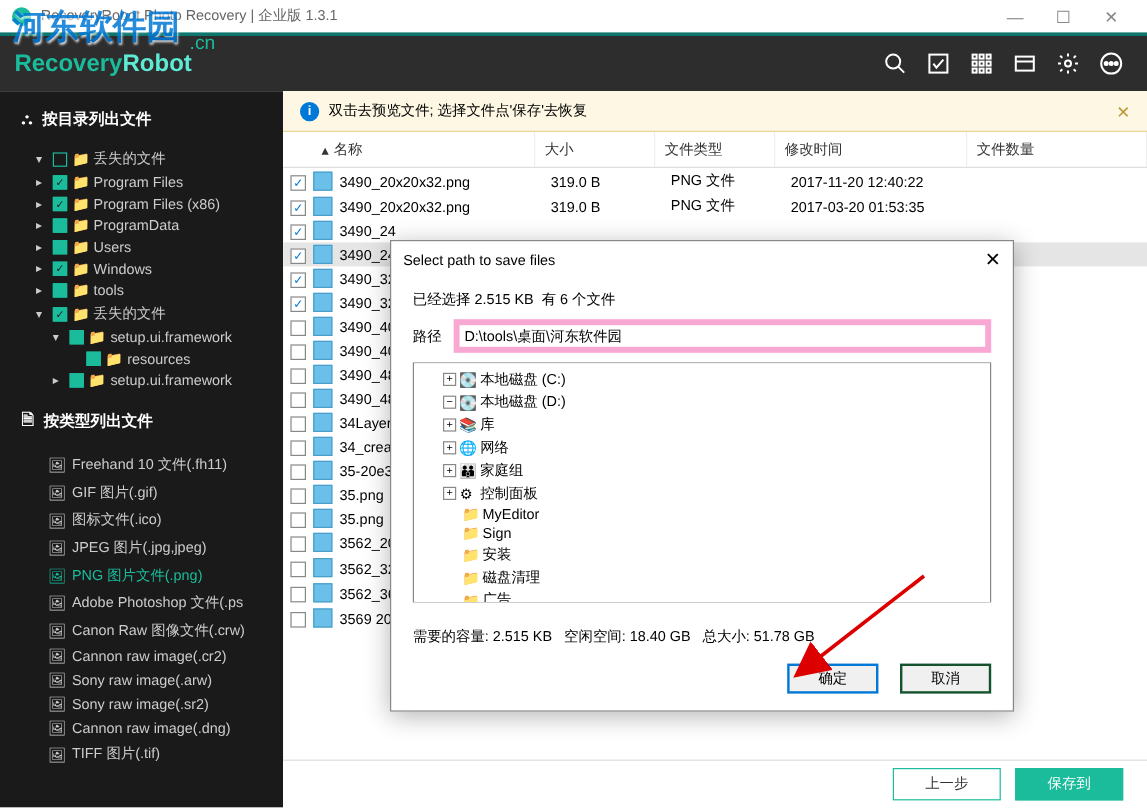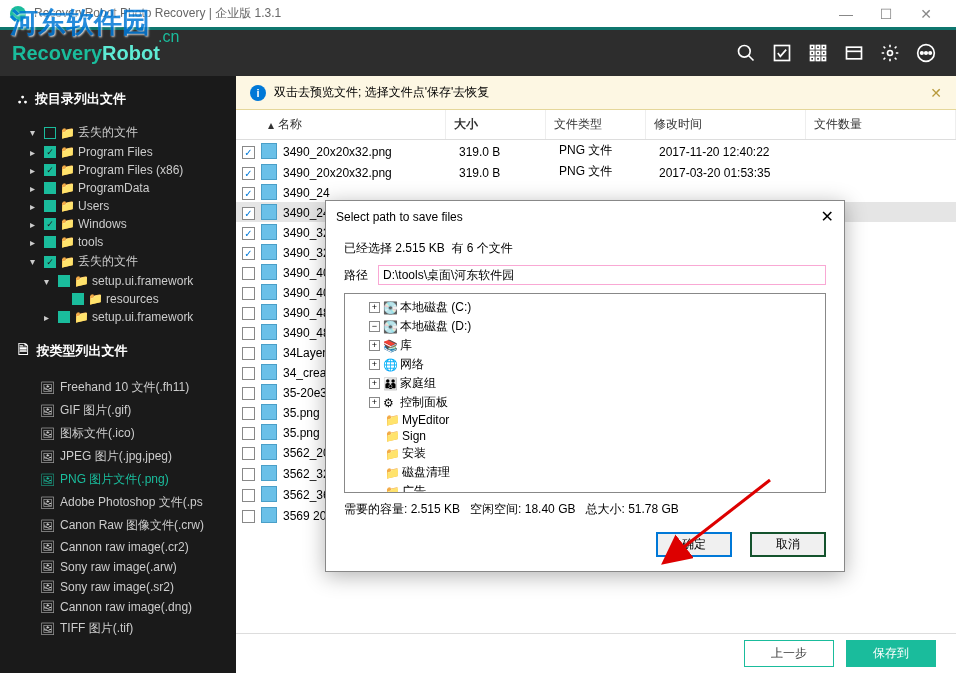--- a/index.html
+++ b/index.html
@@ -34,21 +34,21 @@
 .type-list .fico { width: 14px; }
 
 .content { flex: 1; background: #fff; display: flex; flex-direction: column; }
 .notice { background: #fdf7e3; border-bottom: 1px solid #e5d79a; padding: 8px 14px; display: flex; align-items: center; font-size: 12px; gap: 8px; }
 .notice .info-icon { width: 16px; height: 16px; background: #0078d7; border-radius: 50%; color: #fff; display: inline-flex; align-items: center; justify-content: center; font-size: 11px; font-weight: bold; }
 .notice .close { margin-left: auto; color: #b89a3c; font-size: 14px; cursor: pointer; }
 
 .table-head { display: flex; border-bottom: 1px solid #ddd; font-size: 12px; color: #333; background: #fff; }
 .table-head .col { padding: 6px 8px; border-right: 1px solid #eee; display: flex; align-items: center; gap: 4px; }
 .col-name { width: 210px; }
-.col-size { width: 100px; font-weight: bold; }
+.col-size { width: 100px; }
 .col-type { width: 100px; }
 .col-date { width: 160px; }
 .col-count { flex: 1; }
 
 .file-list { flex: 1; overflow-y: auto; font-size: 12px; }
 .file-row { display: flex; padding: 2px 0; align-items: flex-end; }
 .file-row.sel { background: #e5e5e5; }
 .file-row .chk { margin: 0 6px; width: 13px; height: 13px; border: 1px solid #888; background: #fff; display:inline-flex; align-items:center; justify-content:center; font-size:10px; color:#0078d7; }
 .file-row .chk.checked::after { content: "✓"; }
 .file-row .ico { width: 16px; height: 16px; margin-right: 6px; background: #6ac0e8; border: 1px solid #4a9fc8; }
@@ -61,27 +61,27 @@
 .btn { padding: 4px 26px; border: 1px solid #1abc9c; background: #fff; color: #333; font-size: 12px; cursor: pointer; }
 .btn.primary { background: #1abc9c; color: #fff; }
 
 
 .modal { position: absolute; left: 325px; top: 200px; width: 520px; background: #fff; border: 1px solid #888; box-shadow: 0 4px 20px rgba(0,0,0,.3); }
 .modal-title { display: flex; align-items: center; padding: 6px 10px; font-size: 12px; }
 .modal-title .close { margin-left: auto; font-size: 16px; cursor: pointer; }
 .modal-body { padding: 8px 18px 14px; font-size: 12px; }
 .modal-body .info { margin-bottom: 8px; }
 .path-row { display: flex; align-items: center; gap: 10px; margin-bottom: 8px; }
-.path-input { flex: 1; border: 1px solid #f9a8d4; padding: 2px 4px; font-size: 12px; }
+.path-input { flex: 1; border: 5px solid #f9a8d4; padding: 2px 4px; font-size: 12px; }
 .folder-tree { border: 1px solid #888; height: 200px; overflow-y: auto; padding: 4px; background: #fff; }
 .ft-item { display: flex; align-items: center; padding: 1px 0; gap: 3px; }
 .ft-item .exp { width: 11px; height: 11px; border: 1px solid #888; display: inline-flex; align-items: center; justify-content: center; font-size: 9px; line-height: 1; cursor: pointer; }
 .ft-item .fico2 { width: 14px; display: inline-block; }
 .ft-item.i1 { padding-left: 20px; }
-.space-info { margin-top: 8px; }
+.space-info { margin-top: 20px; }
 .modal-footer { display: flex; justify-content: flex-end; gap: 18px; margin-top: 14px; }
 .modal-footer .mbtn { padding: 2px 24px; border: 2px solid #14532d; background: #f0f0f0; font-size: 12px; cursor: pointer; }
 .modal-footer .mbtn.ok { border: 2px solid #0078d7; }
 
 .watermark { position: absolute; left: 10px; top: 4px; font-size: 28px; font-weight: bold; color: #0078d7; opacity: 0.85; pointer-events: none; z-index: 50; text-shadow: 1px 1px 2px #fff; }
 .watermark-sub { position: absolute; left: 158px; top: 28px; font-size: 16px; color: #1abc9c; pointer-events: none; z-index: 50; }
 
 .arrow-annot { position: absolute; left: 660px; top: 470px; width: 120px; height: 100px; pointer-events: none; z-index: 60; }
 </style>
 </head>

